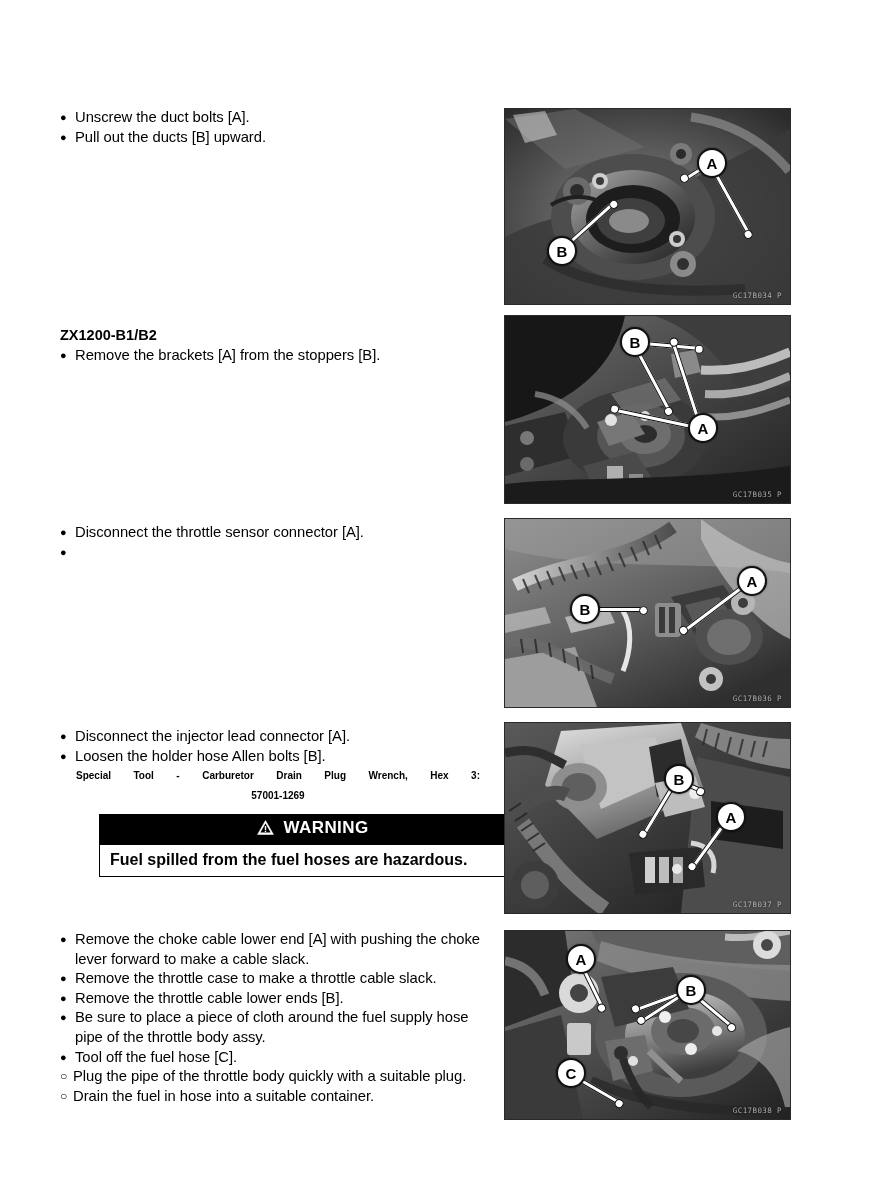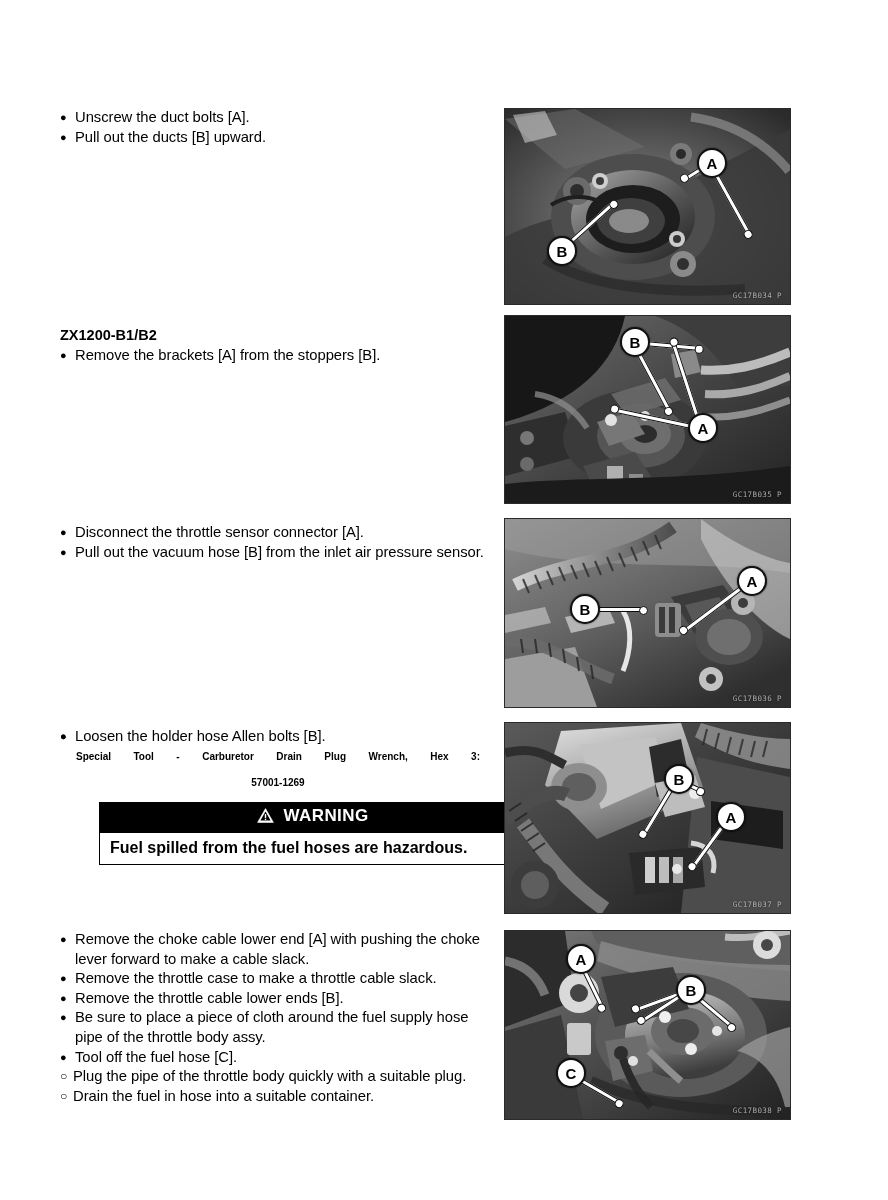--- a/index.html
+++ b/index.html
@@ -94,21 +94,21 @@
     display: block;
     text-align: justify;
     text-align-last: justify;
     width: 404px;
     white-space: pre-wrap;
   }
   .special-tool .line2 {
     display: block;
     text-align: center;
     width: 404px;
-    margin-top: 7px;
+    margin-top: 0px;
   }
 
   
   .warning-wrap {
     width: 428px;
     padding-left: 39px;
   }
   .warning-bar {
     background: #000000;
     color: #ffffff;
@@ -222,29 +222,29 @@
   </div>
 
   <div class="block" style="left:60px; top:523px;">
     <ul class="steps">
       <li class="dot">
         <span class="bullet">●</span>
         <span>Disconnect the throttle sensor connector [A].</span>
       </li>
       <li class="dot">
         <span class="bullet">●</span>
-        <span>Pull out the vacuum hose [B] from the inlet air pressure sensor.</span>
       </li>
     </ul>
   </div>
 
   <div class="block" style="left:60px; top:727px;">
     <ul class="steps">
       <li class="dot">
         <span class="bullet">●</span>
+        <span>Disconnect the injector lead connector [A].</span>
       </li>
       <li class="dot">
         <span class="bullet">●</span>
         <span>Loosen the holder hose Allen bolts [B].</span>
       </li>
     </ul>
     <div class="special-tool">
       <span class="line1">Special Tool - Carburetor Drain Plug Wrench, Hex 3:</span>
       <span class="line2">57001-1269</span>
     </div>

